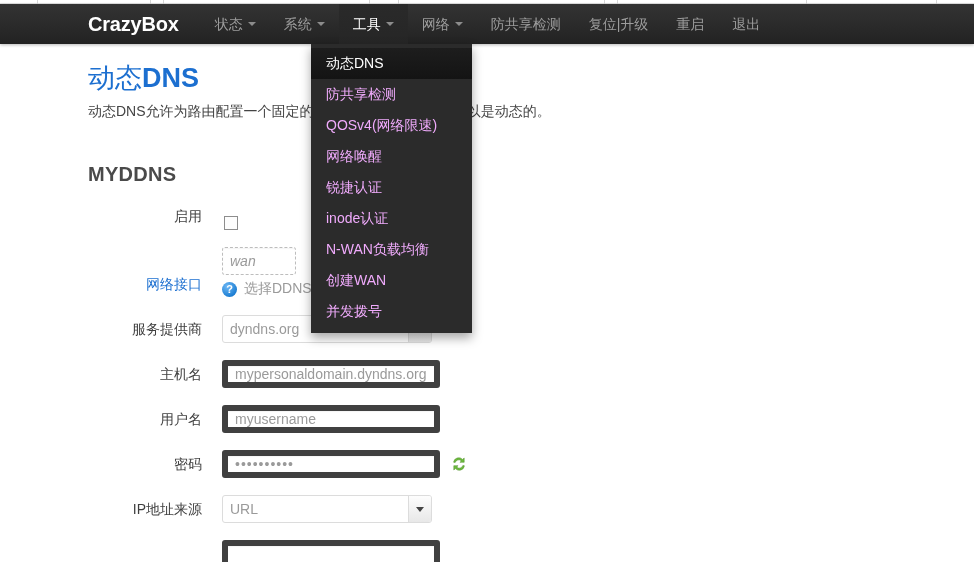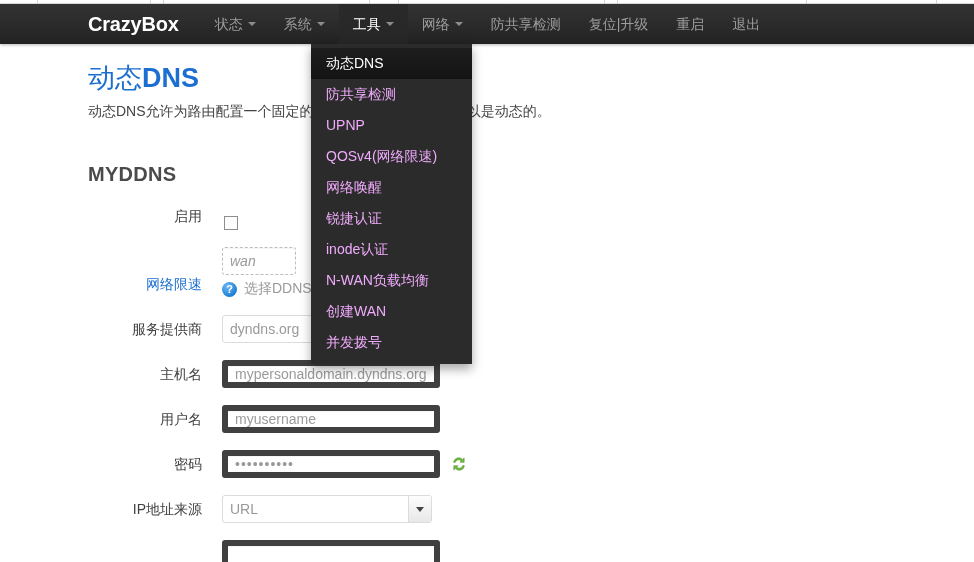--- a/index.html
+++ b/index.html
@@ -325,21 +325,20 @@
       </div>
       <div class="nav-item">
         <span>退出</span>
       </div>
     </div>
 </div>
 
 <div class="dropdown" id="dropdown">
     <div class="dd-item selected">动态DNS</div>
     <div class="dd-item">防共享检测</div>
-    <div class="dd-item">UPNP</div>
     <div class="dd-item">QOSv4(网络限速)</div>
     <div class="dd-item">网络唤醒</div>
     <div class="dd-item">锐捷认证</div>
     <div class="dd-item">inode认证</div>
     <div class="dd-item">N-WAN负载均衡</div>
     <div class="dd-item">创建WAN</div>
     <div class="dd-item">并发拨号</div>
   </div>
 
 <div class="content">
@@ -353,21 +352,21 @@
   <div class="form">
 
     <div class="form-row">
       <div class="form-label">启用</div>
       <div class="form-control-col">
         <input class="cb" type="checkbox" style="">
       </div>
     </div>
 
     <div class="form-row">
-      <div class="form-label link">网络限速</div>
+      <div class="form-label link">网络接口</div>
       <div class="form-control-col">
         <input class="txt dashed" type="text" value="wan" style="">
         <div class="hint-row">
           <span class="help-icon">?</span>
           <span>选择DDNS服务使用的网络接口</span>
         </div>
       </div>
     </div>
 
     <div class="form-row" style="margin-top:12px;">

